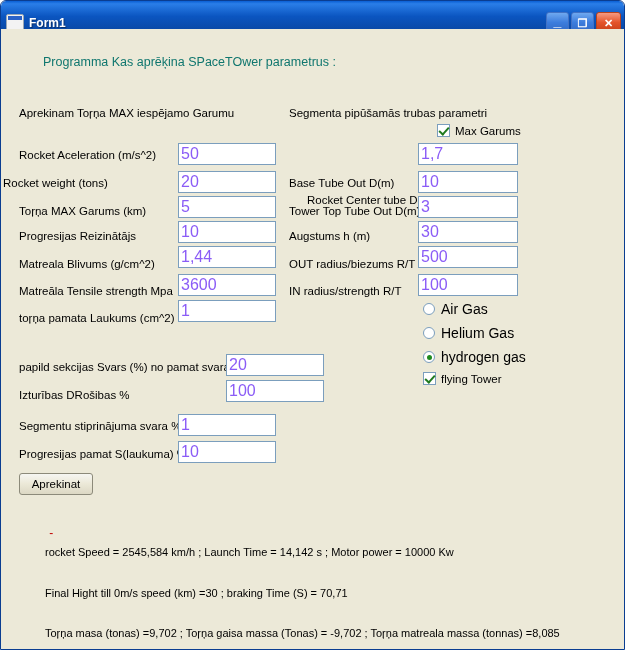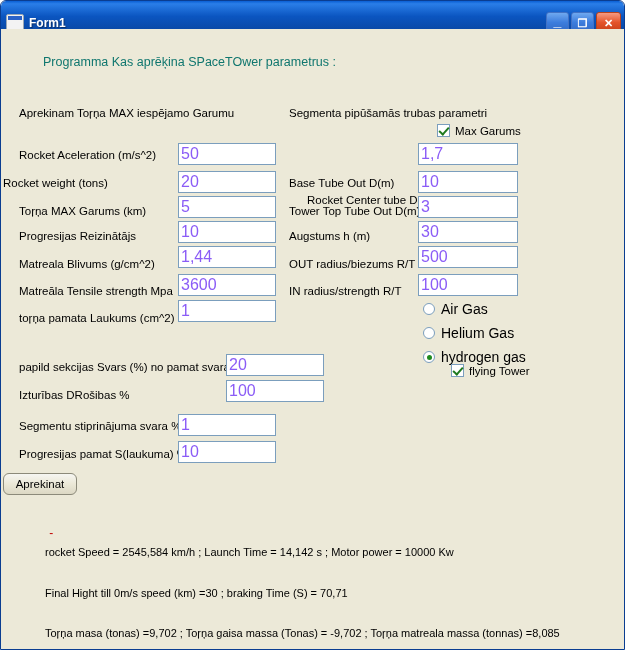--- a/index.html
+++ b/index.html
@@ -268,38 +268,38 @@
     </div>
     <div class="radio" style="left:422px; top:296px;">
       <span class="rbox"></span>
       <span>Helium Gas</span>
     </div>
     <div class="radio" style="left:422px; top:320px;">
       <span class="rbox sel"></span>
       <span>hydrogen gas</span>
     </div>
 
-    <div class="chk" style="left:422px; top:335px;margin-left:28px;">
+    <div class="chk" style="left:422px; top:343px;">
       <span class="chkbox checked"></span>
       <span>flying Tower</span>
     </div>
 
     <div class="lbl" style="left:18px; top:332px;">papild sekcijas Svars (%) no pamat svara</div>
     <input class="tb" style="left: 225px; top: 325px; width: 98px;" value="20">
 
     <div class="lbl" style="left:18px; top:360px;">Izturības DRošibas %</div>
     <input class="tb" style="left: 225px; top: 351px; width: 98px;" value="100">
 
     <div class="lbl" style="left:18px; top:391px;text-align:right;">Segmentu stiprinājuma svara %</div>
     <input class="tb" style="left: 177px; top: 385px; width: 98px;" value="1">
 
     <div class="lbl" style="left:18px; top:419px;">Progresijas pamat S(laukuma) %</div>
     <input class="tb" style="left: 177px; top: 412px; width: 98px;" value="10">
 
-    <div class="btn" style="left:2px; top:444px; width:74px; height:22px; line-height:20px;border-radius:6px;">Aprekinat</div>
+    <div class="btn" style="left:18px; top:444px; width:74px; height:22px; line-height:20px;">Aprekinat</div>
 
     <div class="results" style="left:30px; top:484px;">
       <span class="bullet">-</span>
     </div>
     <div class="results" style="left:44px; top:490px;">
       <span class="resline">rocket Speed = 2545,584 km/h ; Launch Time = 14,142 s ; Motor power = 10000 Kw</span>
       <span class="resline">Final Hight till 0m/s speed (km) =30 ; braking Time (S) = 70,71</span>
       <span class="resline">Toŗņa masa (tonas) =9,702 ; Toŗņa gaisa massa (Tonas) = -9,702 ; Toŗņa matreala massa (tonnas) =8,085</span>
       
       

